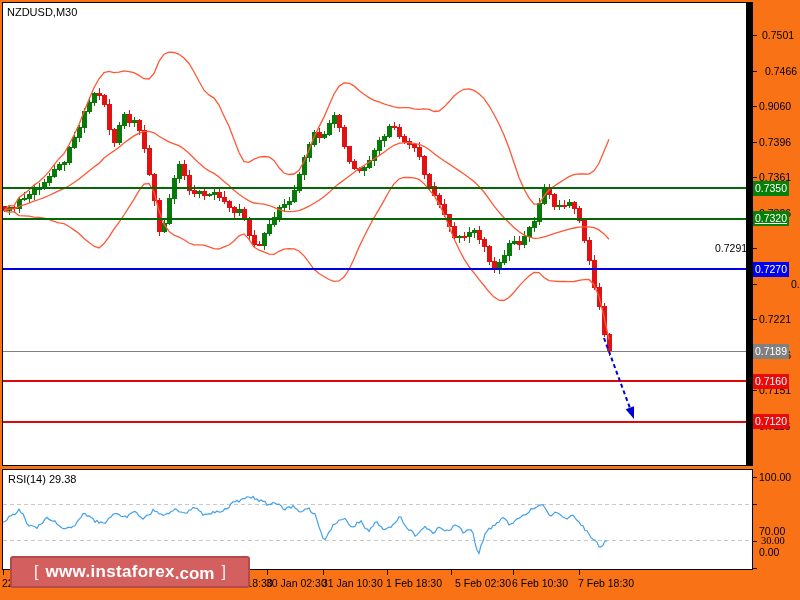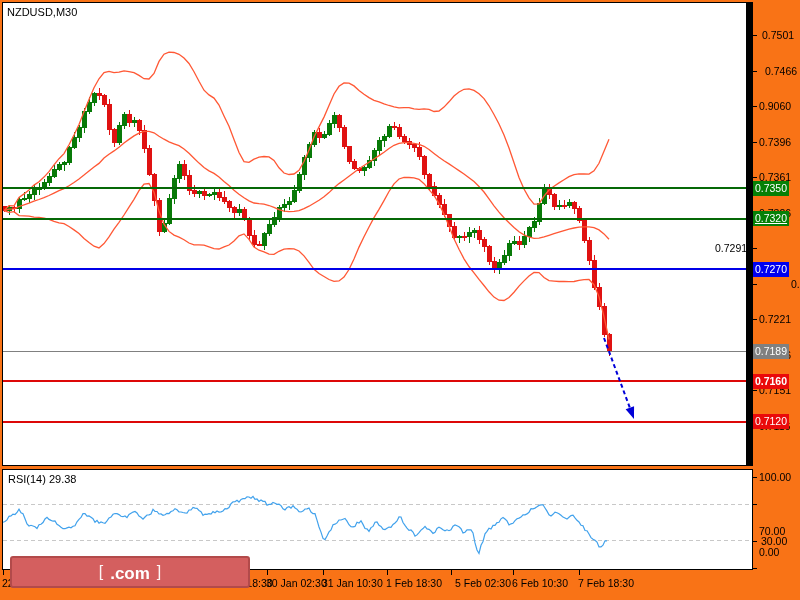--- a/index.html
+++ b/index.html
@@ -329,26 +329,27 @@
       <div class="tickmark" style="left: 513px; top: 570px; width: 1px; height: 5px;"></div>
       <div class="axis-label" style="left: 512px; top: 577px;">6 Feb 10:30</div>
       <div class="tickmark" style="left: 579px; top: 570px; width: 1px; height: 5px;"></div>
       <div class="axis-label" style="left: 578px; top: 577px;">7 Feb 18:30</div>
     </div>
   <div id="badges">
       <div class="badge" style="top: 181px; background: rgb(6, 128, 6);">0.7350</div>
       <div class="badge" style="top: 211px; background: rgb(6, 128, 6); text-decoration: underline;">0.7320</div>
       <div class="badge" style="top: 262px; background: rgb(0, 0, 240);">0.7270</div>
       <div class="badge" style="top: 344px; background: rgb(128, 128, 128);">0.7189</div>
-      <div class="badge" style="top: 374px; background: rgb(234, 10, 10); font-weight: bold;">0.7160</div>
+      <div class="badge" style="top: 374px; background: rgb(234, 10, 10);">0.7160</div>
       <div class="badge" style="top: 414px; background: rgb(234, 10, 10);">0.7120</div>
     </div>
 
   <div class="watermark" style="background: rgb(212, 95, 95); border: 2px solid rgb(178, 74, 74);">
     <span class="wm-bracket">[</span>
+    <span class="wm-domain">www.instaforex</span>
     <span class="wm-tld">.com</span>
     <span class="wm-bracket">]</span>
   </div>
 <div class="tickmark" style="left: 753px; top: 35px; width: 4px; height: 1px;"></div>
     <div class="axis-label" style="left: 762px; top: 29px;">0.7501</div>
     <div class="tickmark" style="left: 753px; top: 70.5px; width: 4px; height: 1px;"></div>
     <div class="axis-label" style="left: 759px; top: 64.5px; padding-left: 6px;">0.7466</div>
     <div class="tickmark" style="left: 753px; top: 106px; width: 4px; height: 1px;"></div>
     <div class="axis-label" style="left: 759px; top: 100px;">0.9060</div>
     <div class="tickmark" style="left: 753px; top: 141.5px; width: 4px; height: 1px;"></div>
@@ -367,16 +368,16 @@
     <div class="axis-label" style="left: 759px; top: 348.5px;">0.7186</div>
     <div class="tickmark" style="left: 753px; top: 390px; width: 4px; height: 1px;"></div>
     <div class="axis-label" style="left: 759px; top: 384px;">0.7151</div>
     <div class="tickmark" style="left: 753px; top: 425.5px; width: 4px; height: 1px;"></div>
     <div class="axis-label" style="left: 759px; top: 419.5px;">0.7116</div>
     <div class="tickmark" style="left: 753px; top: 477px; width: 4px; height: 1px;"></div>
     <div class="axis-label" style="left: 759px; top: 471px;">100.00</div>
     <div class="tickmark" style="left: 753px; top: 504.3px; width: 4px; height: 1px;"></div>
     <div class="axis-label" style="left: 759px; top: 525px;">70.00</div>
     <div class="tickmark" style="left: 753px; top: 540.7px; width: 4px; height: 1px;"></div>
-    <div class="axis-label" style="left: 761px; top: 534.7px;">30.00</div>
+    <div class="axis-label" style="left: 761px; top: 534.7px; font-family: Liberation Serif, serif;">30.00</div>
     <div class="tickmark" style="left: 753px; top: 568px; width: 4px; height: 1px;"></div>
     <div class="axis-label" style="left: 759px; top: 546px;">0.00</div>
   </div>
 
 </body></html>

